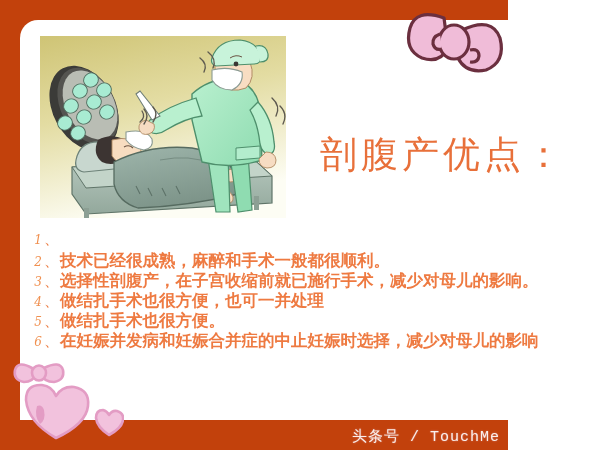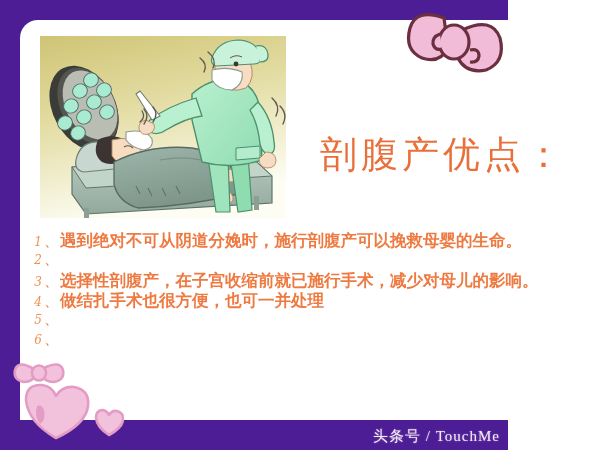--- a/index.html
+++ b/index.html
@@ -10,21 +10,21 @@
     width: 600px;
     height: 450px;
     overflow: hidden;
     font-family: "DejaVu Sans", sans-serif;
   }
 
   #slide {
     position: relative;
     width: 508px;
     height: 450px;
-    background: #4c1d95;
+    background: #c2410c;
     box-sizing: border-box;
   }
 
   
   #card {
     position: absolute;
     left: 20px;
     top: 20px;
     width: 560px;
     height: 400px;
@@ -118,21 +118,21 @@
 
   
   #watermark {
     position: absolute;
     right: 8px;
     bottom: 4px;
     color: #ffffff;
     font-size: 15px;
     letter-spacing: 1px;
     opacity: 0.92;
-    font-family: Liberation Serif, serif;
+    font-family: Liberation Mono, monospace;
     text-shadow: 0 0 2px rgba(230,180,205,0.6);
   }
 </style>
 </head>
 <body>
 
 <div id="slide">
 
   <div id="card">
 
@@ -254,43 +254,45 @@
         </g>
       </svg>
     </div>
 
     <div id="title">剖腹产优点：</div>
 
     <div id="bullets">
       <div class="bullet-row">
         <span class="bullet-num">1</span>
         <span class="bullet-sep">、</span>
-        <span class="bullet-text">遇到绝对不可从阴道分娩时，施行剖腹产可以挽救母婴的生命。</span>
       </div>
       <div class="bullet-row">
         <span class="bullet-num">2</span>
         <span class="bullet-sep">、</span>
+        <span class="bullet-text">技术已经很成熟，麻醉和手术一般都很顺利。</span>
       </div>
       <div class="bullet-row">
         <span class="bullet-num">3</span>
         <span class="bullet-sep">、</span>
         <span class="bullet-text">选择性剖腹产，在子宫收缩前就已施行手术，减少对母儿的影响。</span>
       </div>
       <div class="bullet-row">
         <span class="bullet-num">4</span>
         <span class="bullet-sep">、</span>
         <span class="bullet-text">做结扎手术也很方便，也可一并处理</span>
       </div>
       <div class="bullet-row">
         <span class="bullet-num">5</span>
         <span class="bullet-sep">、</span>
+        <span class="bullet-text">做结扎手术也很方便。</span>
       </div>
       <div class="bullet-row">
         <span class="bullet-num">6</span>
         <span class="bullet-sep">、</span>
+        <span class="bullet-text">在妊娠并发病和妊娠合并症的中止妊娠时选择，减少对母儿的影响</span>
       </div>
     </div>
   </div>
 
   <div id="ribbon">
     <svg viewBox="0 0 108 96" xmlns="http://www.w3.org/2000/svg">
       <g fill="#f0bcd8" stroke="#6b2f3f" stroke-width="3.2" stroke-linejoin="round">
         <path d="M44 18 Q16 8 10 28 Q4 50 22 58 Q40 64 48 48 Z"></path>
         <path d="M62 30 Q92 16 100 38 Q106 62 86 70 Q66 74 58 58 Z"></path>
         <ellipse cx="54" cy="42" rx="15" ry="17"></ellipse>

